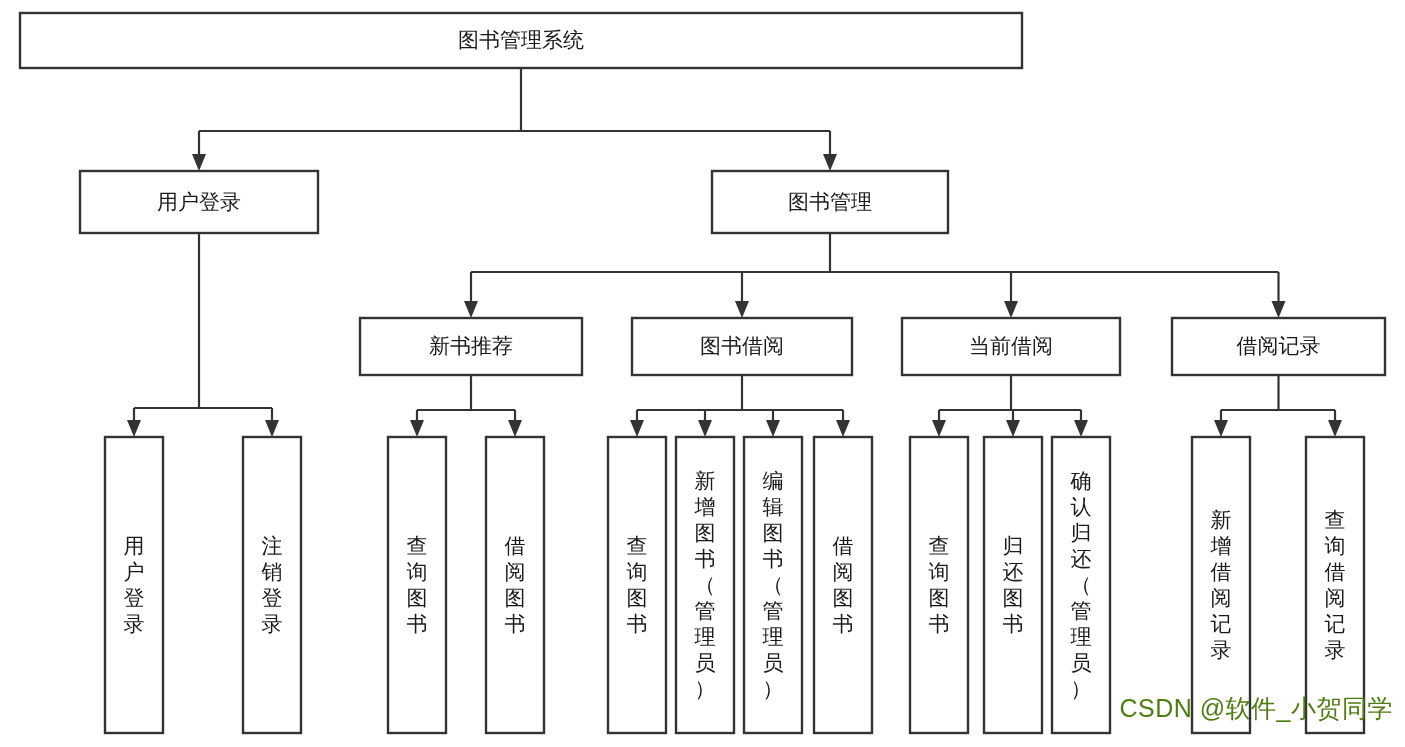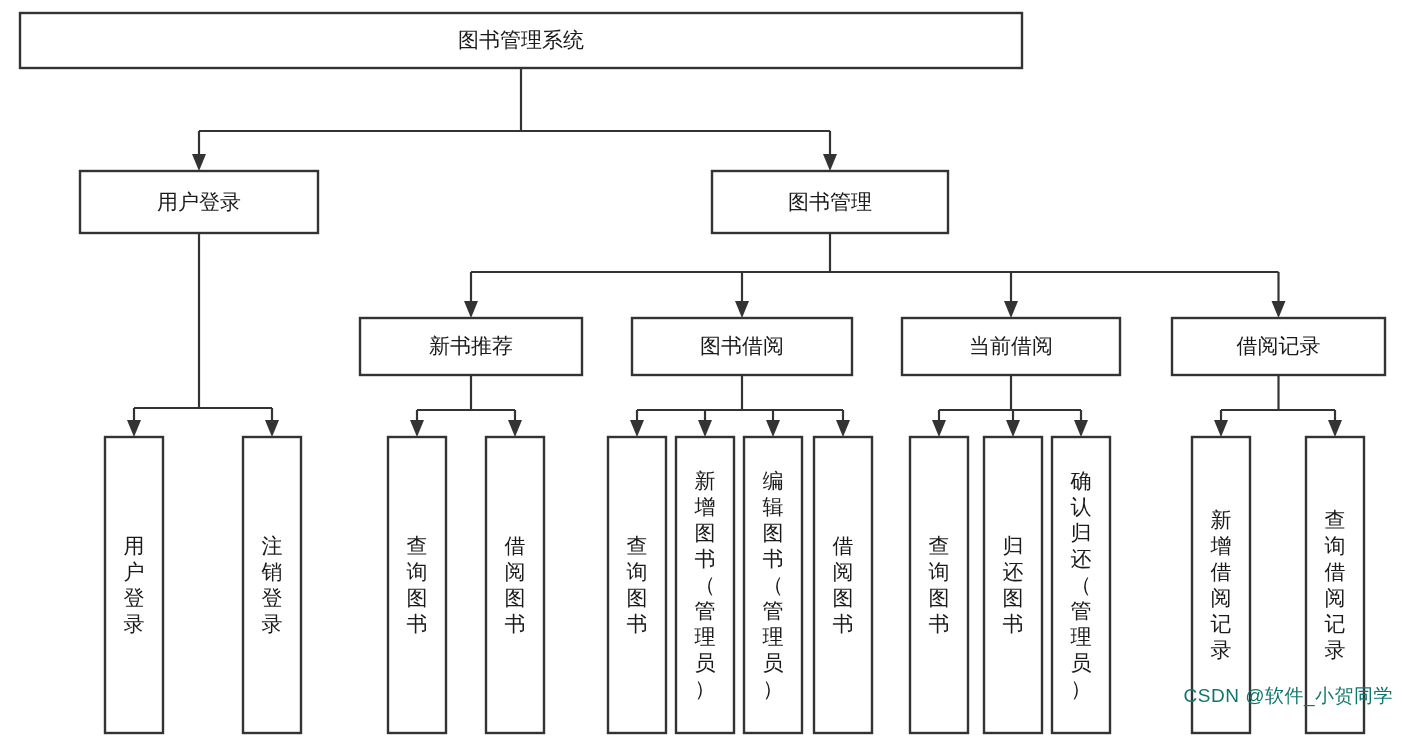--- a/index.html
+++ b/index.html
@@ -49,24 +49,24 @@
   }
   .node-label-v {
     font-family: "Liberation Sans", "DejaVu Sans", sans-serif;
     font-size: 21px;
     fill: #1a1a1a;
     text-anchor: middle;
   }
   .watermark {
     position: absolute;
     right: 12px;
-    bottom: 22px;
-    font-family: "Liberation Sans", "DejaVu Sans", sans-serif;
-    font-size: 19px;
-    color: #0f766e;
+    bottom: 6px;
+    font-family: "Liberation Sans", "DejaVu Sans", sans-serif;
+    font-size: 25px;
+    color: #4d7c0f;
     letter-spacing: 0.5px;
     white-space: nowrap;
     user-select: none;
   }
 </style>
 </head>
 <body>
 
 <div id="diagram-root">
   <svg class="flow" viewBox="0 0 1405 747" xmlns="http://www.w3.org/2000/svg">

